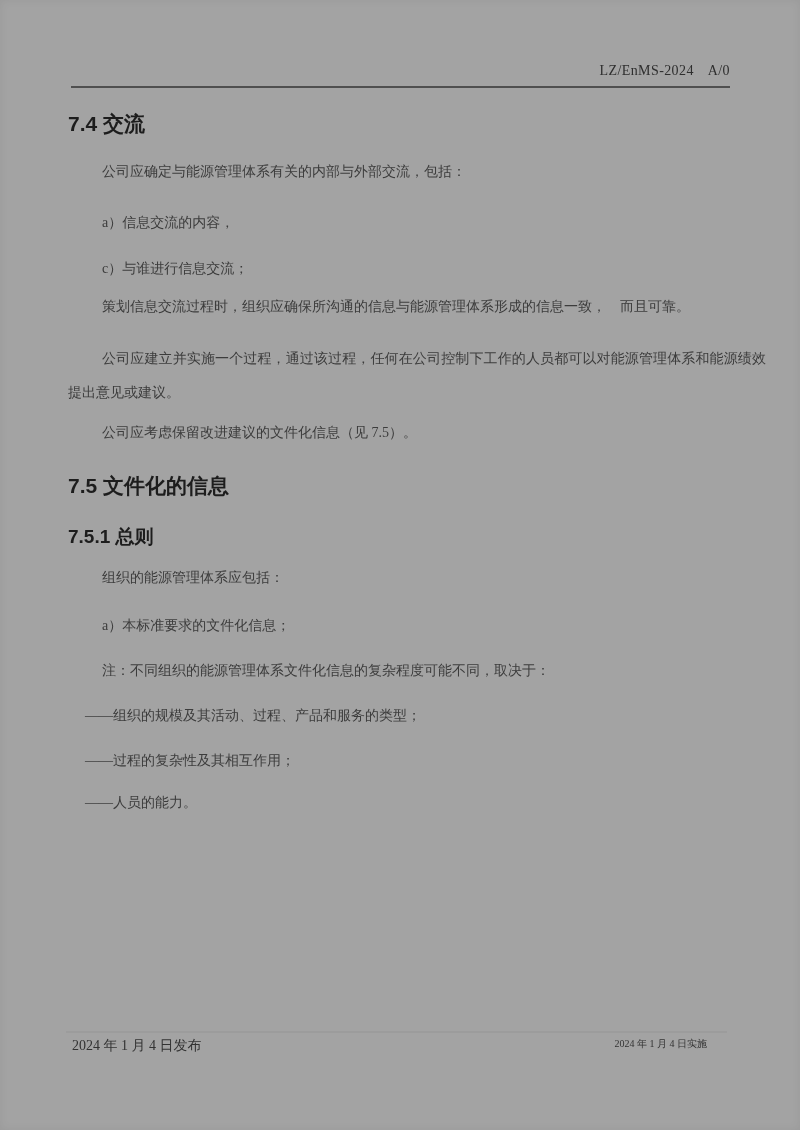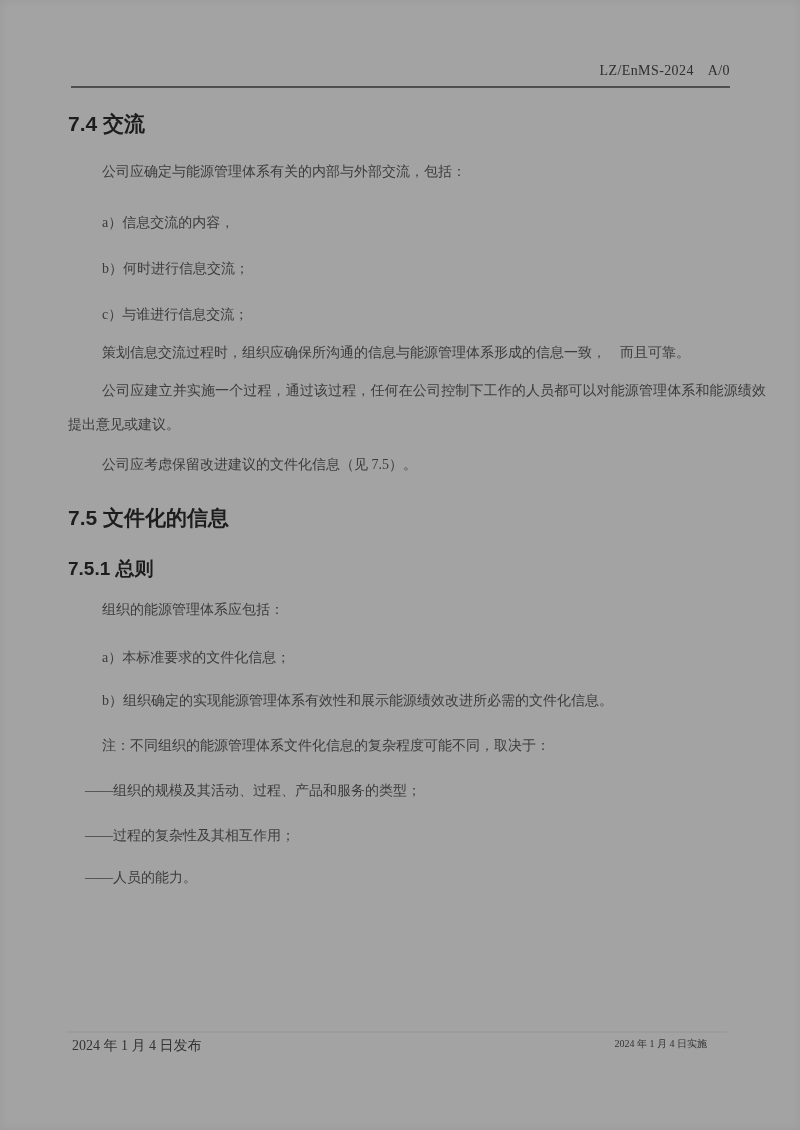--- a/index.html
+++ b/index.html
@@ -55,31 +55,29 @@
 
   <div class="doc-header">
     <span>LZ/EnMS-2024</span><span class="rev">A/0</span>
   </div>
   <div class="header-rule"></div>
 
   <div class="content">
     <h1 class="sec" style="margin-top:8px">7.4 交流</h1>
     <p class="body ind2" style="margin-top:15px">公司应确定与能源管理体系有关的内部与外部交流，包括：</p>
     <p class="body ind2" style="margin-top:17px">a）信息交流的内容，</p>
-    <p class="body ind2" style="margin-top:12px">b）何时进行信息交流；</p>
     <p class="body ind2" style="margin-top:12px">c）与谁进行信息交流；</p>
     <p class="body ind2" style="margin-top:4px">策划信息交流过程时，组织应确保所沟通的信息与能源管理体系形成的信息一致，　而且可靠。</p>
-    <p class="body ind2" style="margin-top:4px">公司应建立并实施一个过程，通过该过程，任何在公司控制下工作的人员都可以对能源管理体系和能源绩效提出意见或建议。</p>
+    <p class="body ind2" style="margin-top:18px">公司应建立并实施一个过程，通过该过程，任何在公司控制下工作的人员都可以对能源管理体系和能源绩效提出意见或建议。</p>
     <p class="body ind2" style="margin-top:6px">公司应考虑保留改进建议的文件化信息（见 7.5）。</p>
 
     <h1 class="sec" style="margin-top:20px">7.5 文件化的信息</h1>
     <h2 class="sub" style="margin-top:23px">7.5.1 总则</h2>
     <p class="body ind2" style="margin-top:12px">组织的能源管理体系应包括：</p>
     <p class="body ind2" style="margin-top:14px">a）本标准要求的文件化信息；</p>
-    <p class="body ind2" style="margin-top:9px">b）组织确定的实现能源管理体系有效性和展示能源绩效改进所必需的文件化信息。</p>
     <p class="body ind2" style="margin-top:11px">注：不同组织的能源管理体系文件化信息的复杂程度可能不同，取决于：</p>
     <p class="body ind1" style="margin-top:11px">——组织的规模及其活动、过程、产品和服务的类型；</p>
     <p class="body ind1" style="margin-top:11px">——过程的复杂性及其相互作用；</p>
     <p class="body ind1" style="margin-top:8px">——人员的能力。</p>
   </div>
 
   <div class="footer-rule"></div>
   <div class="footer-left">2024 年 1 月 4 日发布</div>
   <div class="footer-right">2024 年 1 月 4 日实施</div>
 

